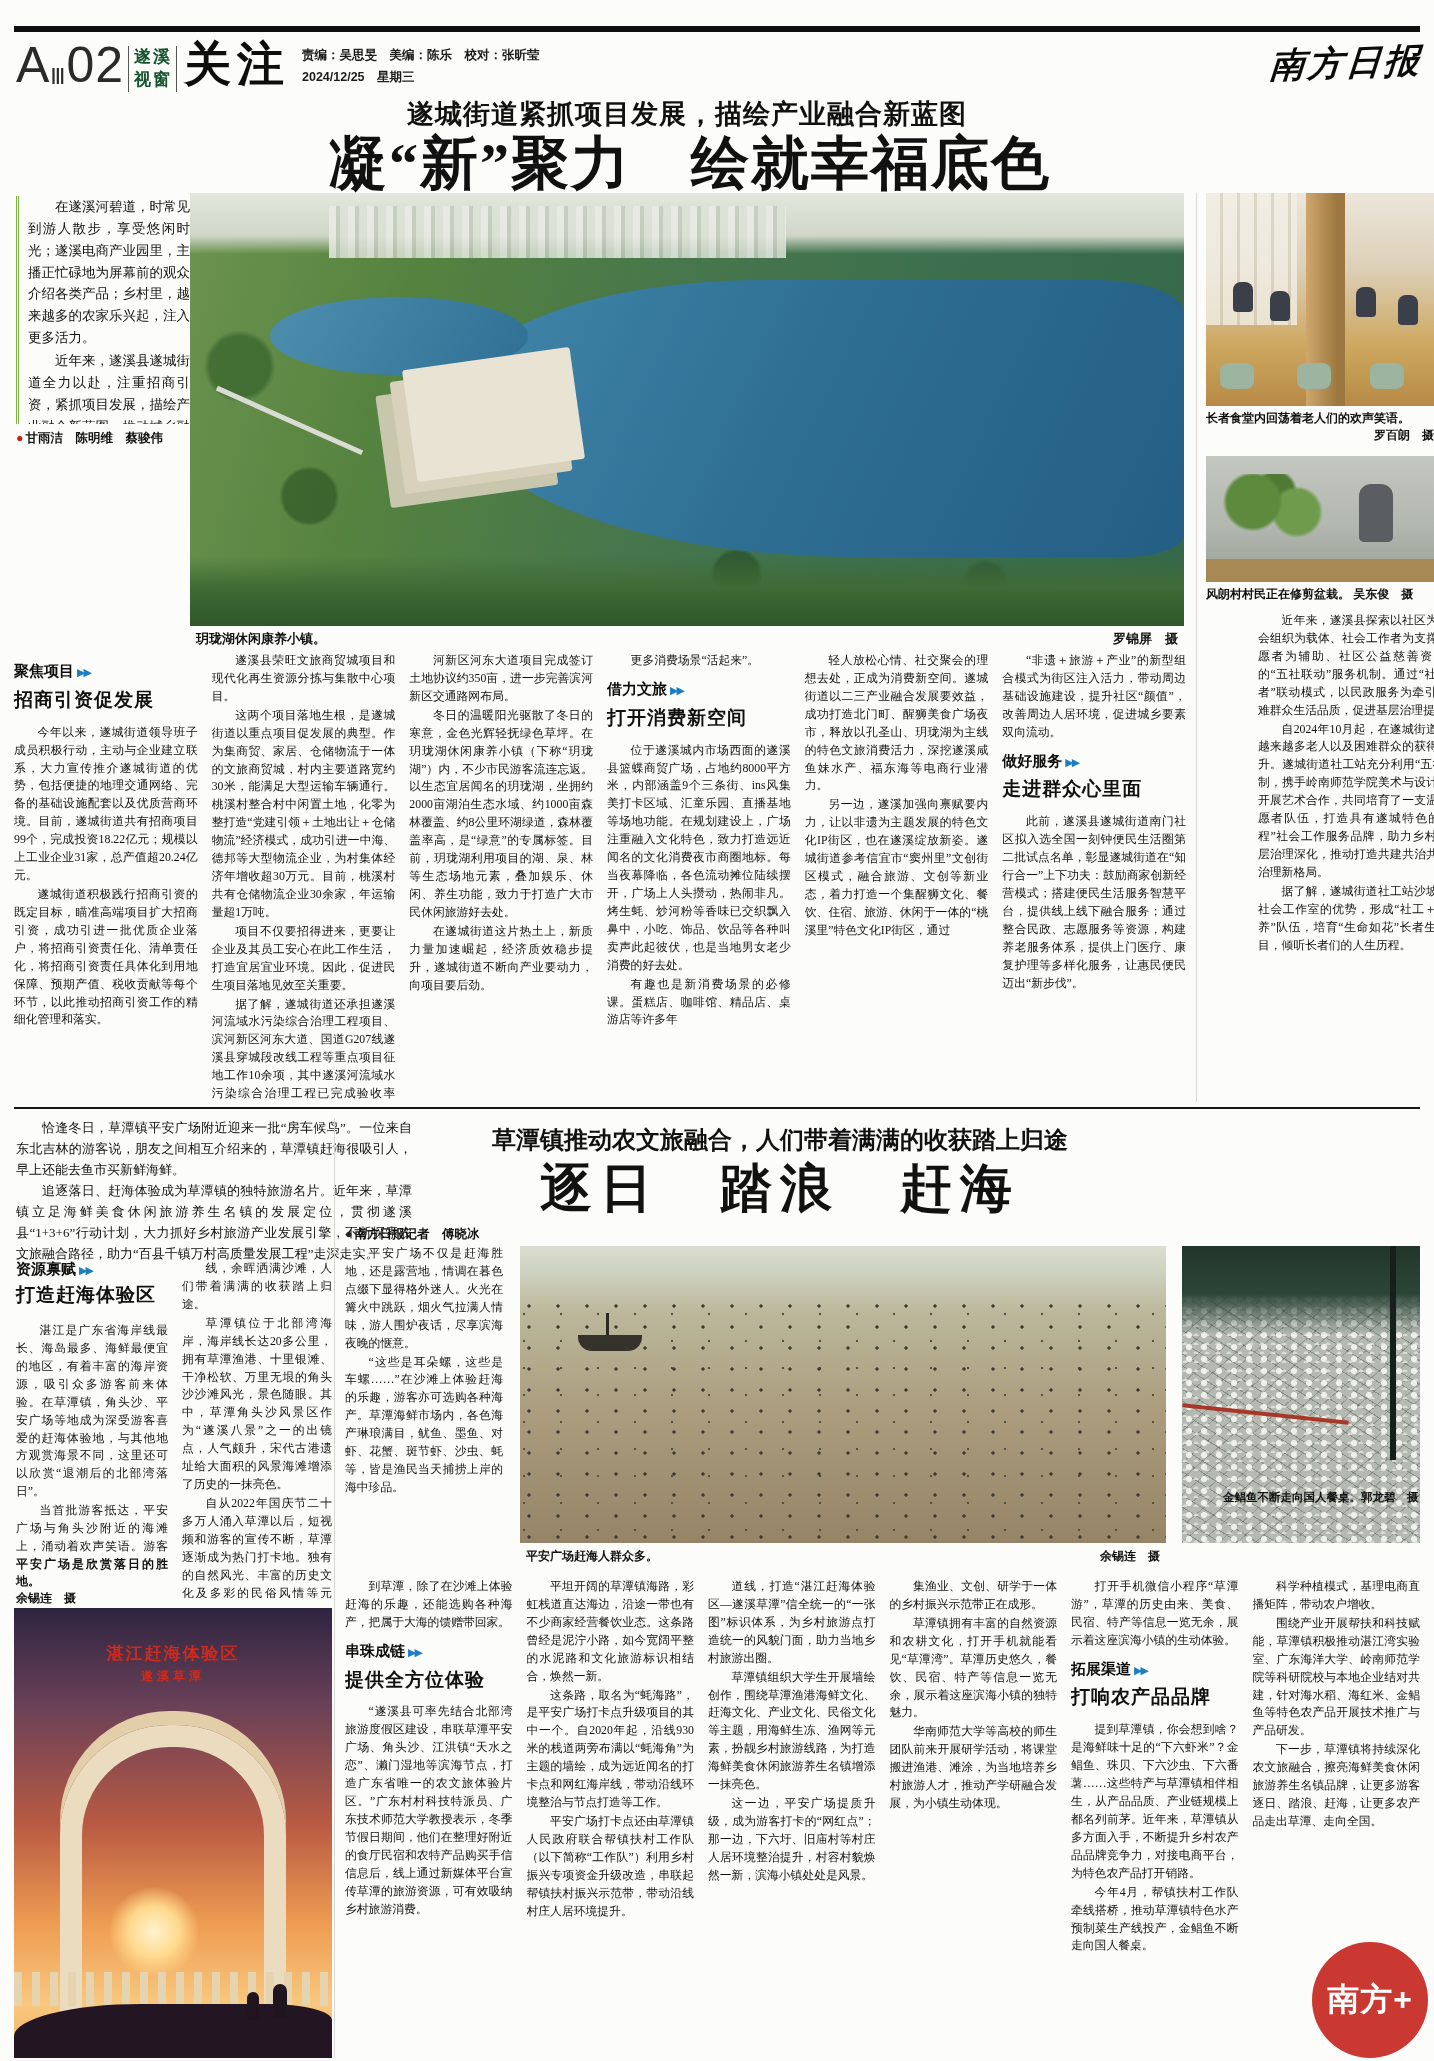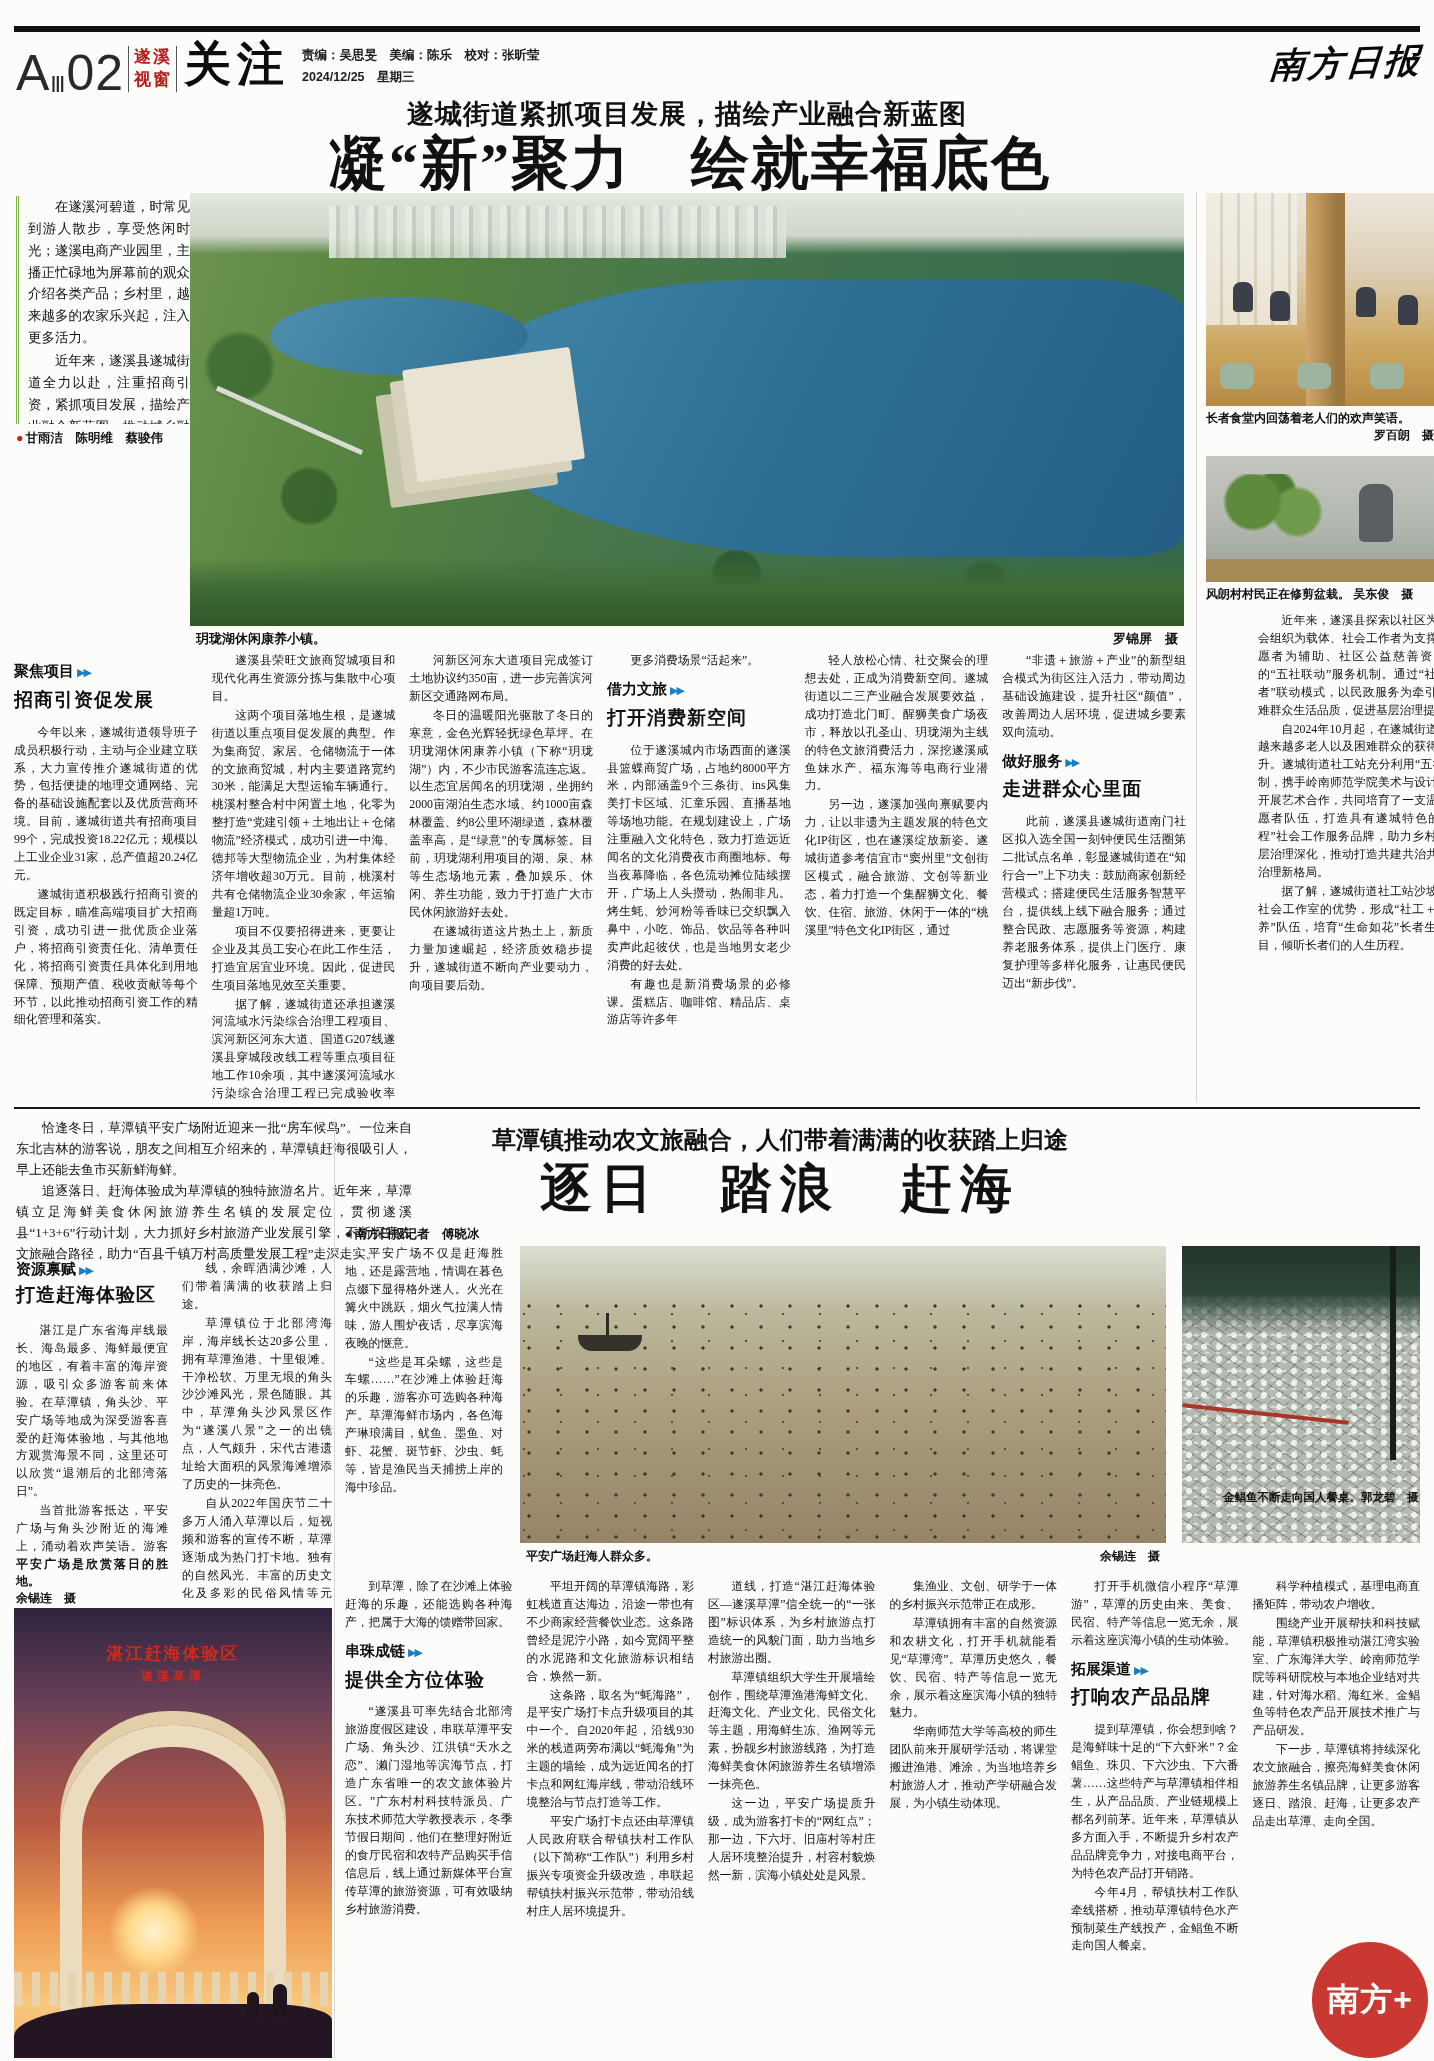--- a/index.html
+++ b/index.html
@@ -2,24 +2,24 @@
 <html><head>
 <meta charset="utf-8">
 <style>
   html,body{margin:0;padding:0;background:#e8e8e6;}
   #page{position:relative;width:1434px;height:2061px;background:#fcfcfa;margin:0 auto;overflow:hidden;
         font-family:"Liberation Serif","DejaVu Serif",serif;color:#111;}
   .abs{position:absolute;}
   .sans{font-family:"Liberation Sans","DejaVu Sans",sans-serif;}
   
   .top-rule{left:14px;top:26px;width:1406px;height:6px;background:#101010;}
-  .page-code{left:16px;top:40px;font-size:50px;line-height:1;color:#2a2a2a;letter-spacing:1px;font-weight:400;margin-top:8px;}
+  .page-code{left:16px;top:40px;font-size:50px;line-height:1;color:#2a2a2a;letter-spacing:1px;font-weight:400;}
   .page-code .roman{font-size:22px;display:inline-block;transform:translateY(2px);}
   .mh-vline{width:1px;background:#555;top:46px;height:46px;}
-  .edition{left:134px;top:46px;font-size:17px;line-height:1.35;letter-spacing:2px;font-weight:600;color:#b91c1c;}
+  .edition{left:134px;top:46px;font-size:17px;line-height:1.35;letter-spacing:2px;font-weight:600;color:#14532d;}
   .section-title{left:184px;top:33px;font-size:47px;font-weight:900;letter-spacing:6px;color:#0d0d0d;}
   .credits{left:302px;top:45px;font-size:12.5px;line-height:1.75;color:#1c1c1c;font-weight:600;}
   .brand{left:1262px;top:40px;width:160px;font-size:35px;font-weight:900;font-style:italic;
          transform:skewX(-6deg) rotate(-2deg);letter-spacing:3px;color:#0b0b0b;text-align:right;}
   
   .s1-kicker{left:190px;top:96px;width:994px;text-align:center;font-size:27px;font-weight:700;letter-spacing:1px;}
   .s1-headline{left:90px;top:125px;width:1200px;text-align:center;font-size:58px;font-weight:900;letter-spacing:2px;}
   .s1-intro{left:16px;top:196px;width:162px;height:228px;padding-left:9px;border-left:3px double #7cb342;
             font-size:13.5px;line-height:1.62;text-align:justify;overflow:hidden;}
   .s1-byline{left:16px;top:430px;width:172px;font-size:12.5px;font-weight:700;}

